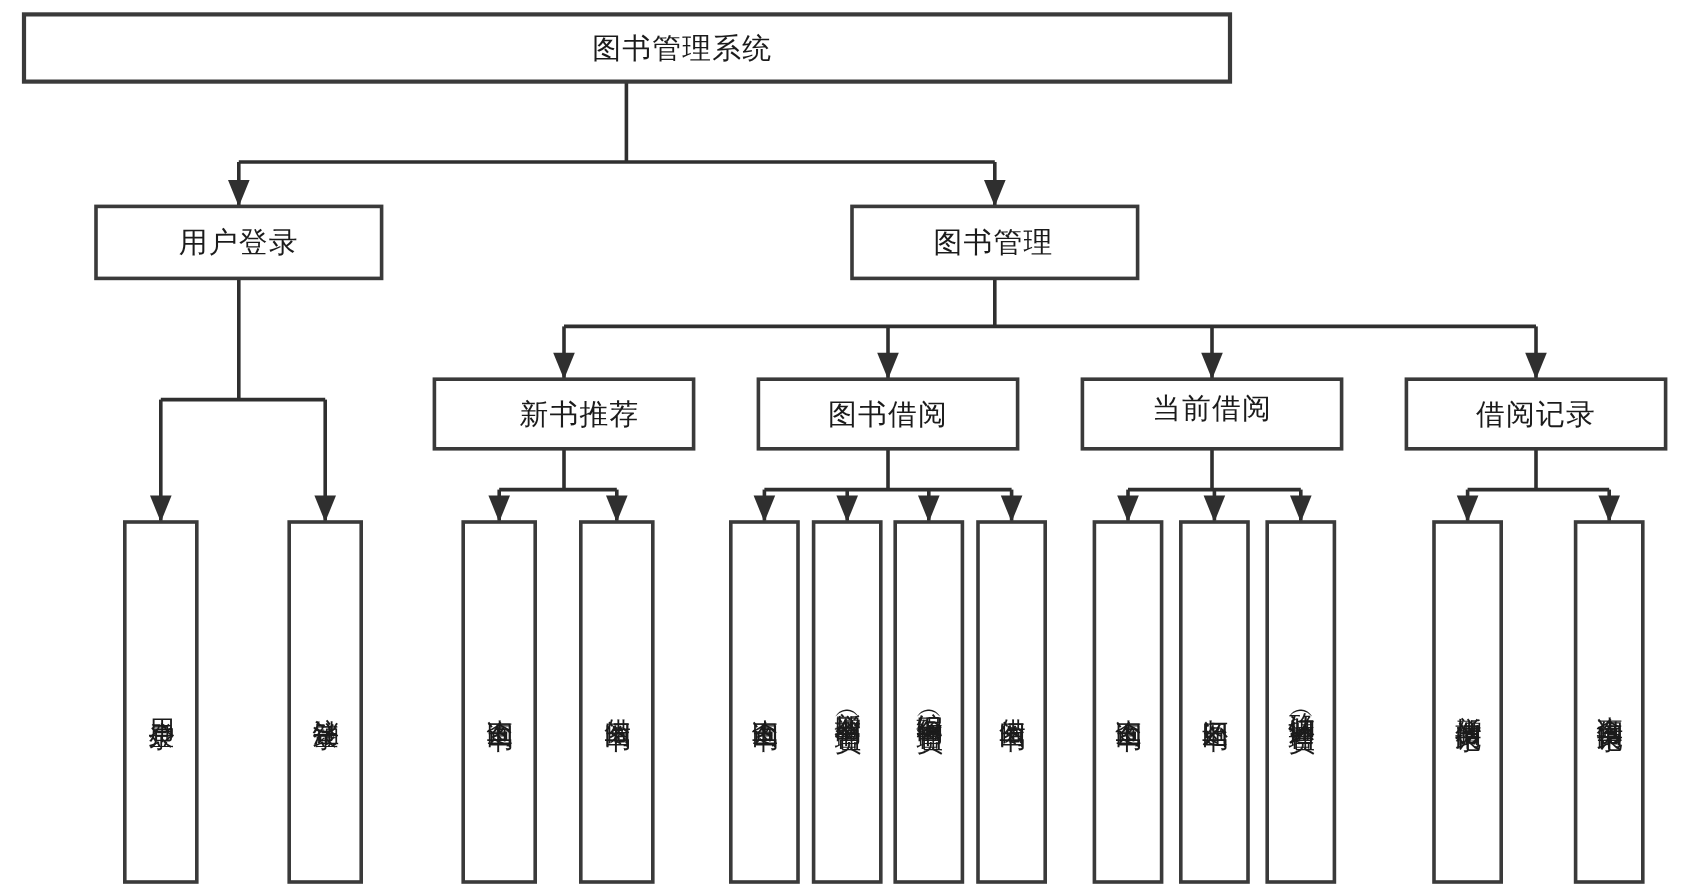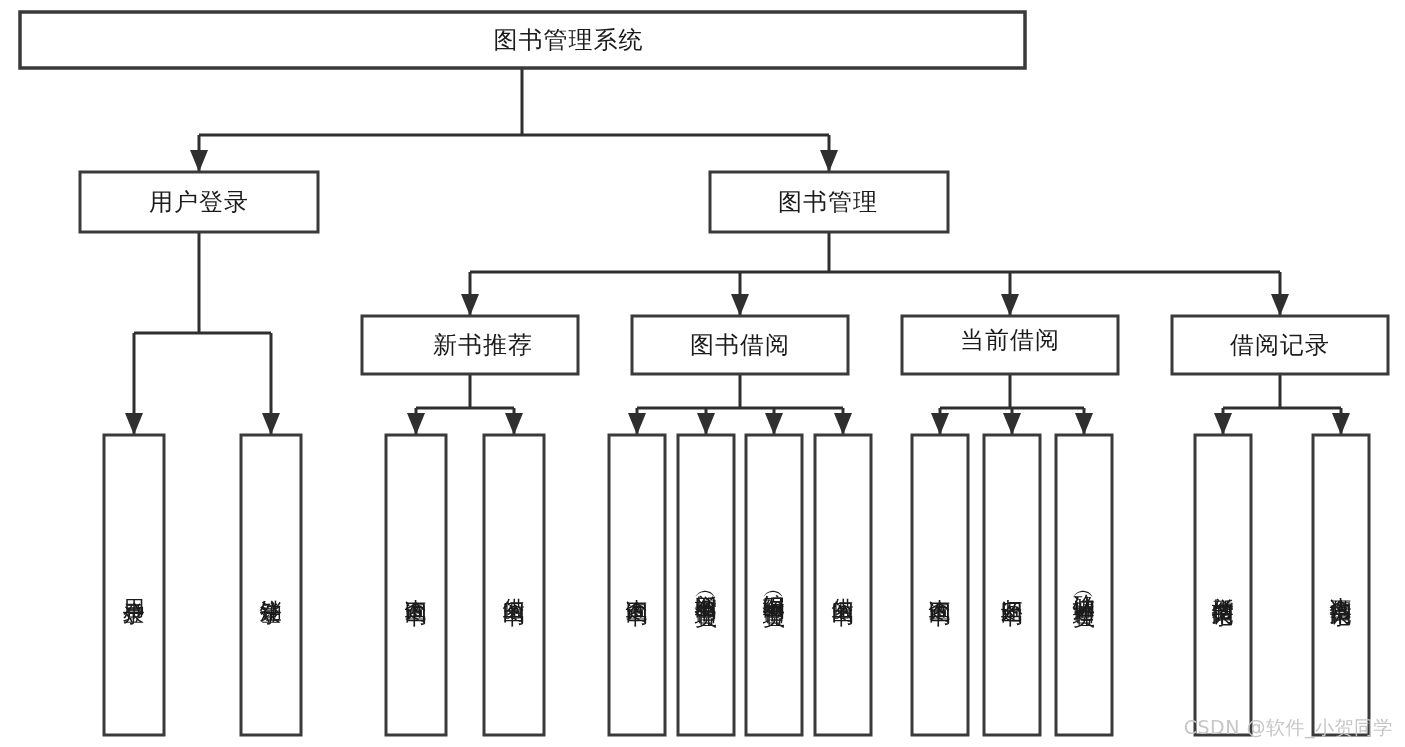--- a/index.html
+++ b/index.html
@@ -240,14 +240,13 @@
       <div class="vlabel-holder" style="left: 1056px; top: 435px; width: 56px; height: 300px;">
         <span>确认归还（管理员）</span>
       </div>
       <div class="vlabel-holder" style="left: 1195px; top: 435px; width: 56px; height: 300px;">
         <span>新增借阅记录</span>
       </div>
       <div class="vlabel-holder" style="left: 1313px; top: 435px; width: 56px; height: 300px;">
         <span>查询借阅记录</span>
       </div>
     </div>
-  <div class="watermark">CSDN @软件_小贺同学</div>
 </div>
 
 </body></html>

